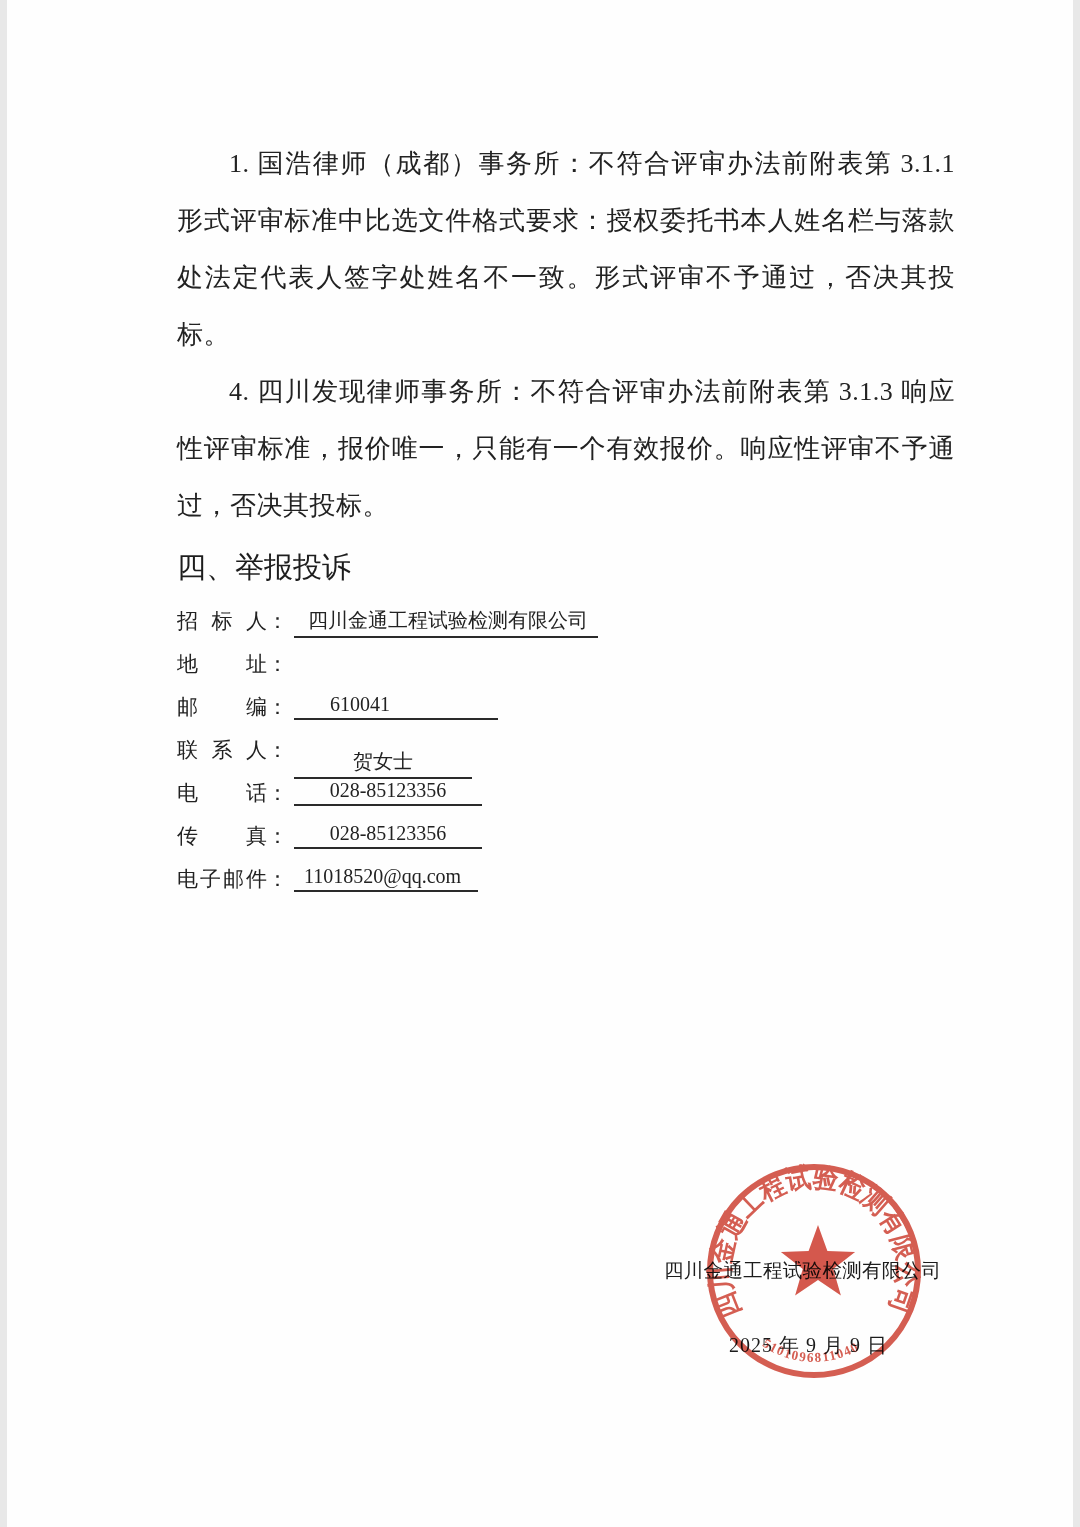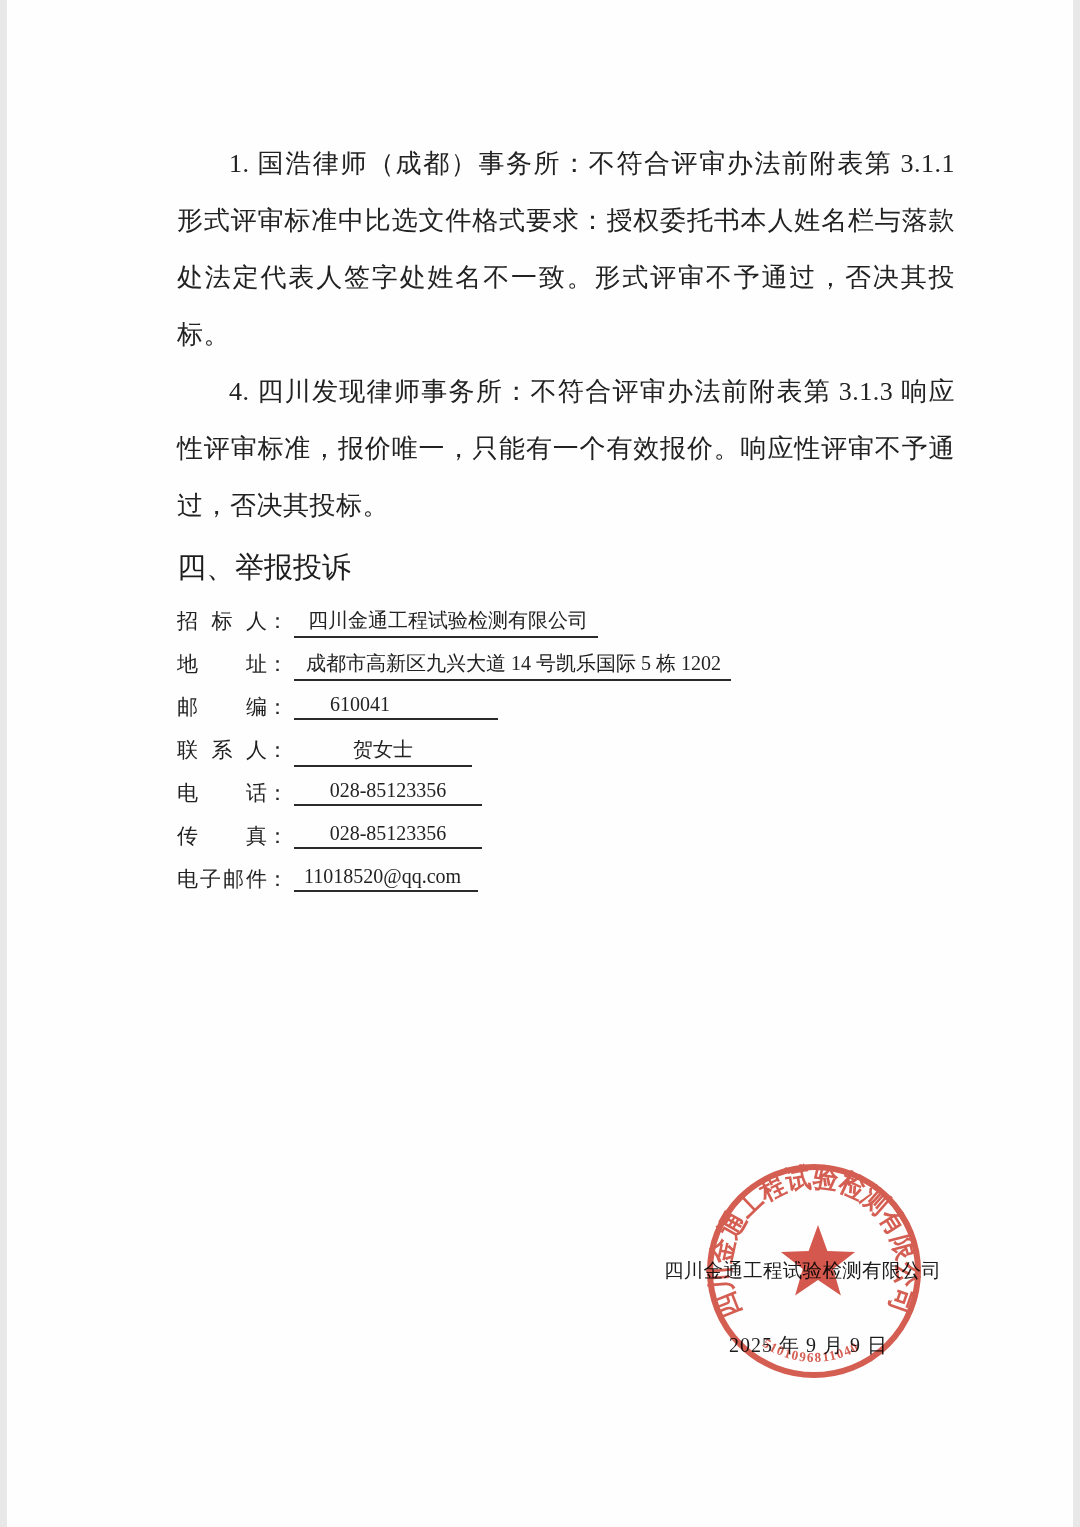--- a/index.html
+++ b/index.html
@@ -62,21 +62,21 @@
     display: inline-block;
     border-bottom: 2px solid #2a2a2a;
     padding: 0 10px 2px 10px;
     min-width: 170px;
     text-align: center;
     white-space: nowrap;
   }
   .contact-row.row-0 .contact-value { min-width: 265px; text-align: left; padding-left: 14px; }
   .contact-row.row-1 .contact-value { min-width: 392px; text-align: left; padding-left: 12px; }
   .contact-row.row-2 .contact-value { min-width: 158px; text-align: left; padding-left: 36px; }
-  .contact-row.row-3 .contact-value { min-width: 158px; }
+  .contact-row.row-3 .contact-value { min-width: 158px; margin-top: 12px; }
   .contact-row.row-4 .contact-value { min-width: 168px; }
   .contact-row.row-5 .contact-value { min-width: 168px; }
   .contact-row.row-6 .contact-value { min-width: 164px; text-align: left; padding-left: 10px; }
   
   .sig-company {
     position: absolute;
     left: 657px;
     top: 1257px;
     font-size: 19.5px;
     letter-spacing: 0.3px;
@@ -131,21 +131,20 @@
 
       <div class="contact-row row-0">
         <span class="contact-label">招标人</span>
           <span class="contact-colon">：</span>
           <span class="contact-value">四川金通工程试验检测有限公司</span>
       </div>
 
       <div class="contact-row row-1">
         <span class="contact-label">地址</span>
           <span class="contact-colon">：</span>
-          <span class="contact-value">成都市高新区九兴大道 14 号凯乐国际 5 栋 1202</span>
       </div>
 
       <div class="contact-row row-2">
         <span class="contact-label">邮编</span>
           <span class="contact-colon">：</span>
           <span class="contact-value">610041</span>
       </div>
 
       <div class="contact-row row-3">
         <span class="contact-label">联系人</span>

